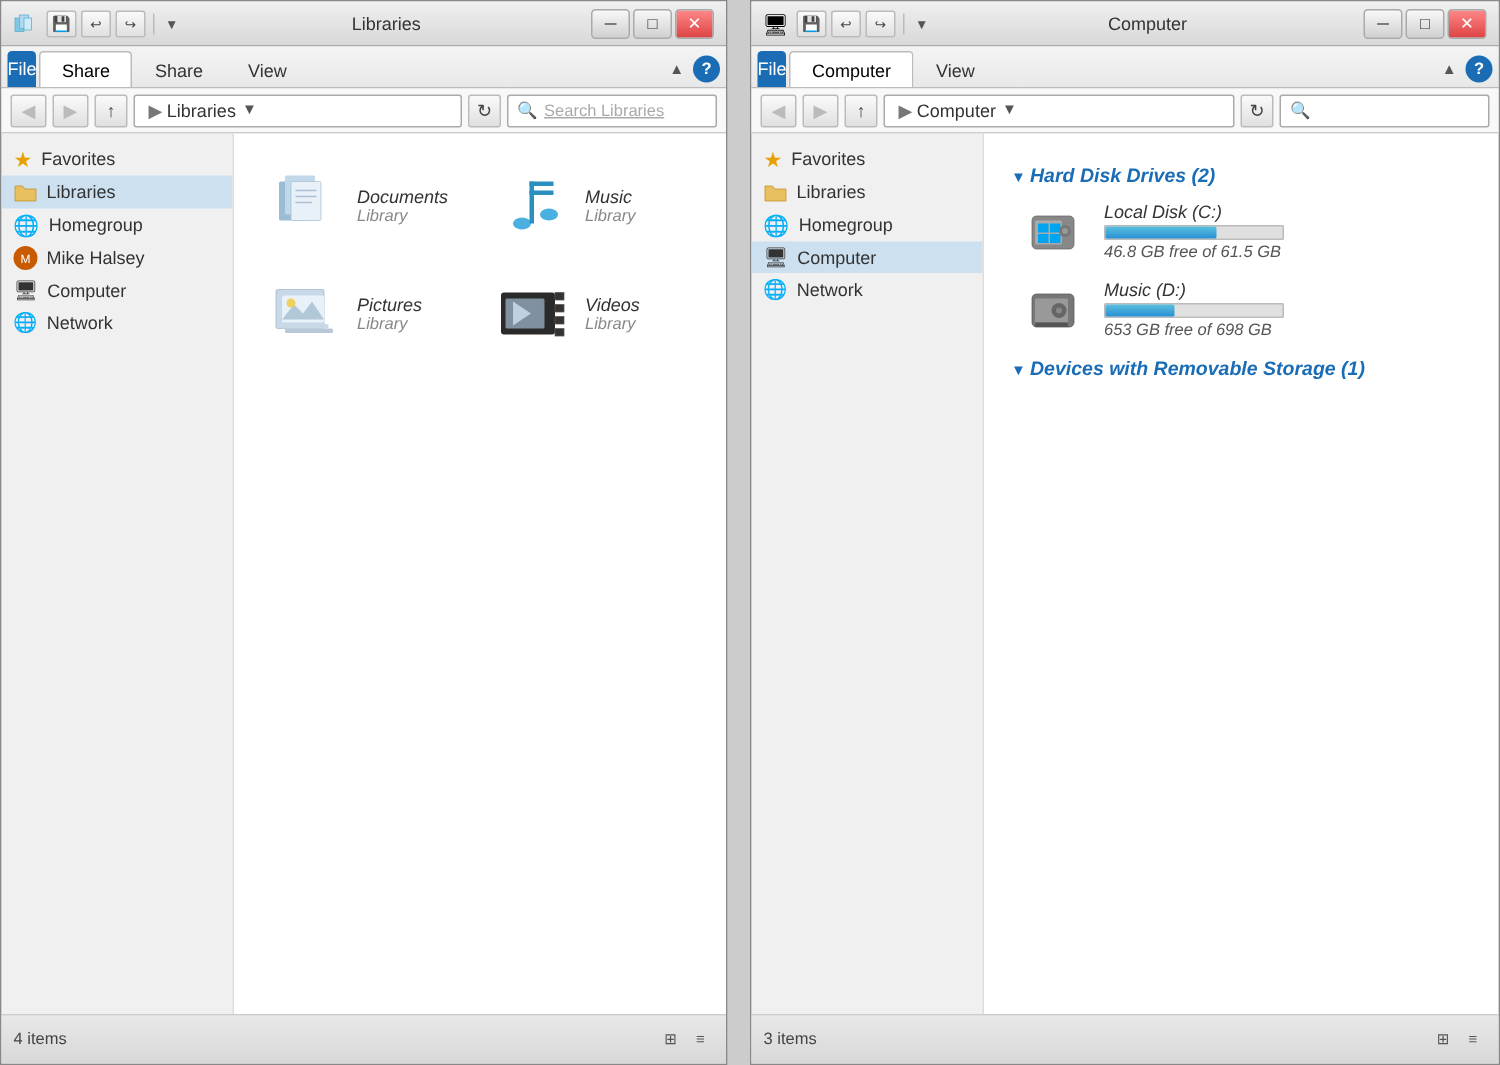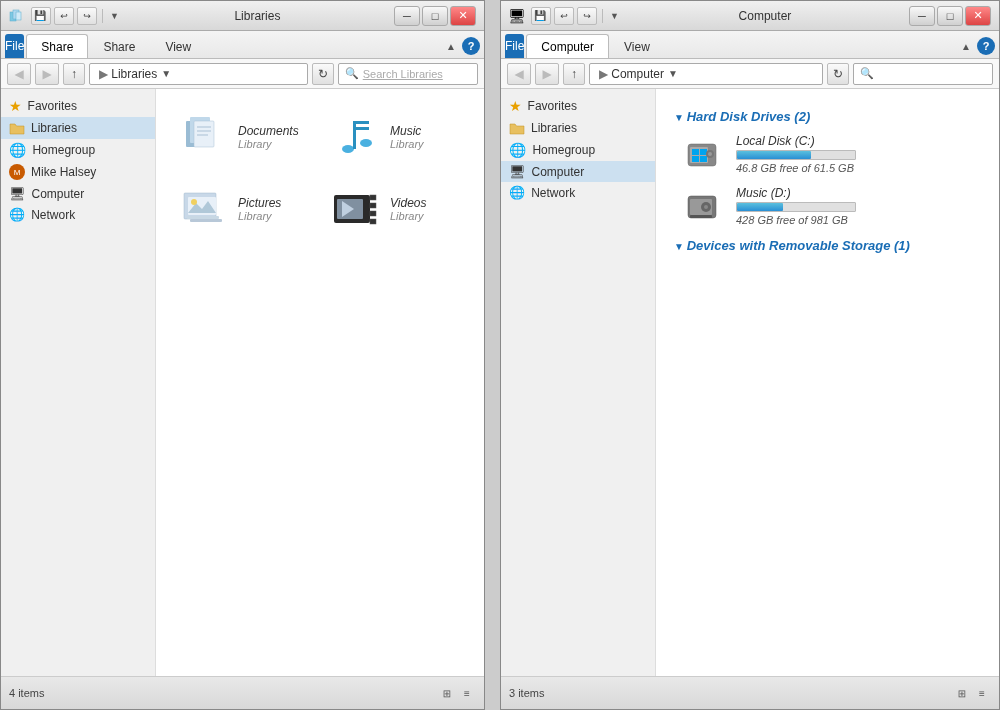--- a/index.html
+++ b/index.html
@@ -618,21 +618,21 @@
               <circle cx="22" cy="21" r="5" fill="#666"></circle>
               <circle cx="22" cy="21" r="2" fill="#888"></circle>
               <rect x="6" y="29" width="22" height="3" fill="#555" rx="1"></rect>
             </svg>
           </div>
           <div class="drive-info">
             <span class="drive-name">Music (D:)</span>
             <div class="drive-bar-outer">
               <div class="drive-bar-inner" style="width:39%;"></div>
             </div>
-            <span class="drive-free">428 GB free of 981 GB</span>
+            <span class="drive-free">653 GB free of 698 GB</span>
           </div>
         </div>
 
         <div class="section-header">Devices with Removable Storage (1)</div>
 
 
       </div>
     </div>
   </div>
 

